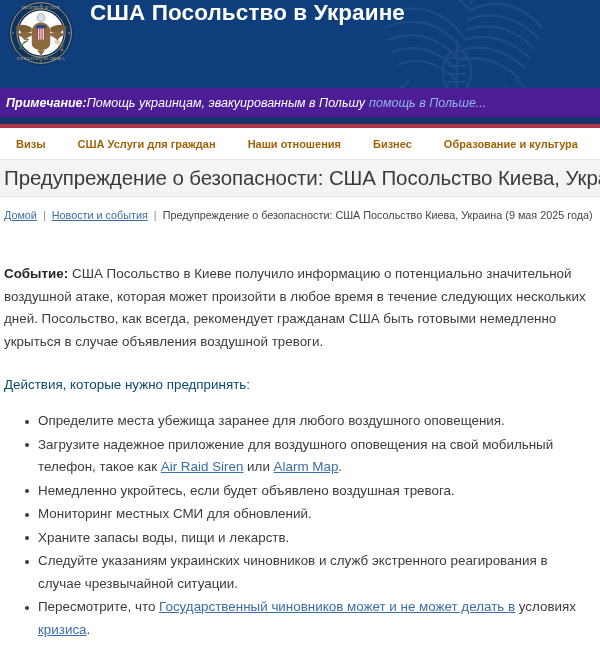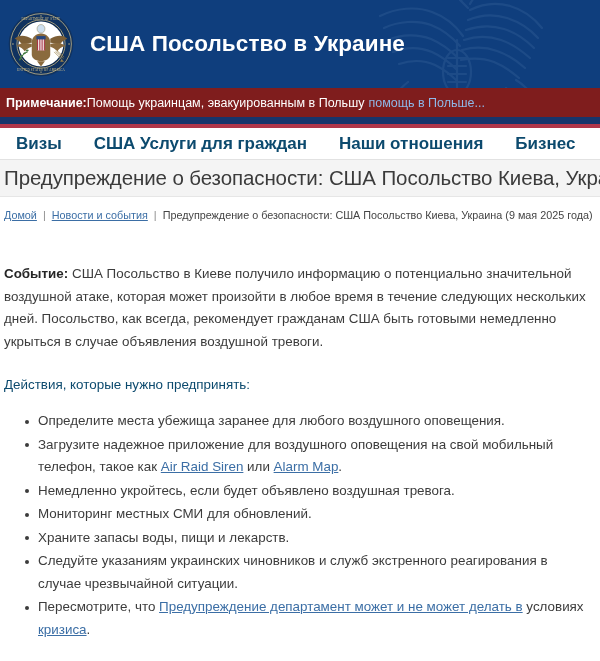--- a/index.html
+++ b/index.html
@@ -35,21 +35,21 @@
     right: -10px;
     top: -16px;
     width: 290px;
     height: 150px;
     opacity: 0.30;
     pointer-events: none;
   }
   .masthead-inner {
     position: relative;
     display: flex;
-    align-items: center;
+    align-items: flex-start;
     height: 100%;
     padding-left: 4px;
   }
   .seal {
     width: 66px;
     height: 66px;
     margin-left: 4px;
     flex: 0 0 auto;
   }
   .site-title {
@@ -57,27 +57,28 @@
     font-size: 22.5px;
     font-weight: 700;
     letter-spacing: 0.1px;
     margin-left: 16px;
     white-space: nowrap;
   }
 
   
   .notice-bar {
     position: relative;
-    background: #7f1d1d;
+    background: #4c1d95;
     height: 29px;
     display: flex;
     align-items: center;
     padding-left: 6px;
     overflow: hidden;
     font-size: 12.5px;
+    font-style: italic;
   }
   .notice-label {
     color: #ffffff;
     font-weight: 700;
     white-space: nowrap;
   }
   .notice-text {
     color: #ffffff;
     white-space: nowrap;
   }
@@ -102,23 +103,23 @@
   
   .navbar {
     height: 31px;
     background: #ffffff;
     display: flex;
     align-items: center;
     padding-left: 16px;
     border-bottom: 1px solid #e2e2e2;
   }
   .nav-item {
-    font-size: 17px;
+    font-size: 11px;
     font-weight: 700;
-    color: #0c4a6e;
+    color: #a16207;
     white-space: nowrap;
     cursor: pointer;
     text-decoration: none;
   }
   .nav-item + .nav-item { margin-left: 32px; }
 
   
   .title-band {
     background: #f4f4f4;
     border-bottom: 1px solid #e6e6e6;
@@ -325,15 +326,15 @@
 
   <div class="actions-heading">Действия, которые нужно предпринять:</div>
 
   <ul class="actions">
       <li><span>Определите места убежища заранее для любого воздушного оповещения.</span></li>
       <li><span>Загрузите надежное приложение для воздушного оповещения на свой мобильный телефон, такое как </span><a class="inline-link">Air Raid Siren</a><span> или </span><a class="inline-link">Alarm Map</a><span>.</span></li>
       <li><span>Немедленно укройтесь, если будет объявлено воздушная тревога.</span></li>
       <li><span>Мониторинг местных СМИ для обновлений.</span></li>
       <li><span>Храните запасы воды, пищи и лекарств.</span></li>
       <li><span>Следуйте указаниям украинских чиновников и служб экстренного реагирования в случае чрезвычайной ситуации.</span></li>
-      <li><span>Пересмотрите, что </span><a class="inline-link">Предупреждение департамент может и не может делать в</a><span> условиях </span><a class="inline-link">кризиса</a><span>.</span></li>
+      <li><span>Пересмотрите, что </span><a class="inline-link">Государственный чиновников может и не может делать в</a><span> условиях </span><a class="inline-link">кризиса</a><span>.</span></li>
     </ul>
 </article>
 
 </body></html>

